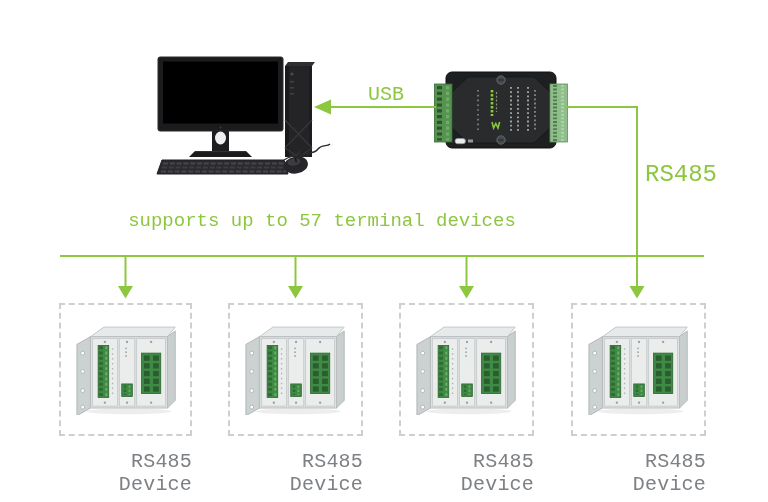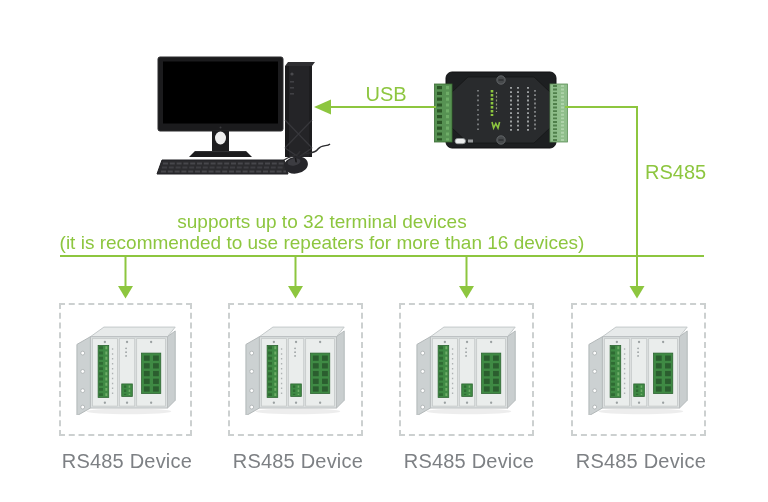--- a/index.html
+++ b/index.html
@@ -2,30 +2,30 @@
 <html><head>
 <meta charset="utf-8">
 <style>
   html, body { margin: 0; padding: 0; background: #ffffff; }
   .stage {
     position: relative;
     width: 768px;
     height: 502px;
     background: #ffffff;
     overflow: hidden;
-    font-family: Liberation Sans, sans-serif;
+    font-family: Liberation Mono, monospace;
   }
   .lines-layer { position: absolute; left: 0; top: 0; pointer-events: none; }
   .usb-label {
     position: absolute; left: 336px; top: 83px; width: 100px;
     text-align: center; font-size: 20px; color: #8dc63f;
   }
   .rs485-label {
     position: absolute; left: 645px; top: 161px;
-    font-size: 20px; color: #8dc63f;
+    font-size: 24px; color: #8dc63f;
   }
   .note {
     position: absolute; left: 22px; top: 211px; width: 600px;
     text-align: center; font-size: 19px; line-height: 21px; color: #8dc63f;
   }
   .device-box {
     position: absolute; top: 303px; height: 129px;
     border: 2px dashed #ccd0d0; background: #ffffff;
   }
   .device-box .dev-svg { position: absolute; left: 14px; top: 18px; }
@@ -203,22 +203,21 @@
     </g>
     <g fill="#8dc63f">
       <polygon points="629.5,286 644.5,286 637,298.5"></polygon>
     </g>
   </svg>
 
   <div class="usb-label">USB</div>
   <div class="rs485-label">RS485</div>
 
   <div class="note">
-    <div>supports up to 32 terminal devices</div>
-    <div>(it is recommended to use repeaters for more than 16 devices)</div>
+    <div>supports up to 57 terminal devices</div>
   </div>
 
   <div class="device-box box-1">
     <svg class="dev-svg" width="106" height="92">
       <use href="#sym-rs485-device" width="106" height="92"></use>
     </svg>
   </div>
   <div class="device-box box-2">
     <svg class="dev-svg" width="106" height="92">
       <use href="#sym-rs485-device" width="106" height="92"></use>

